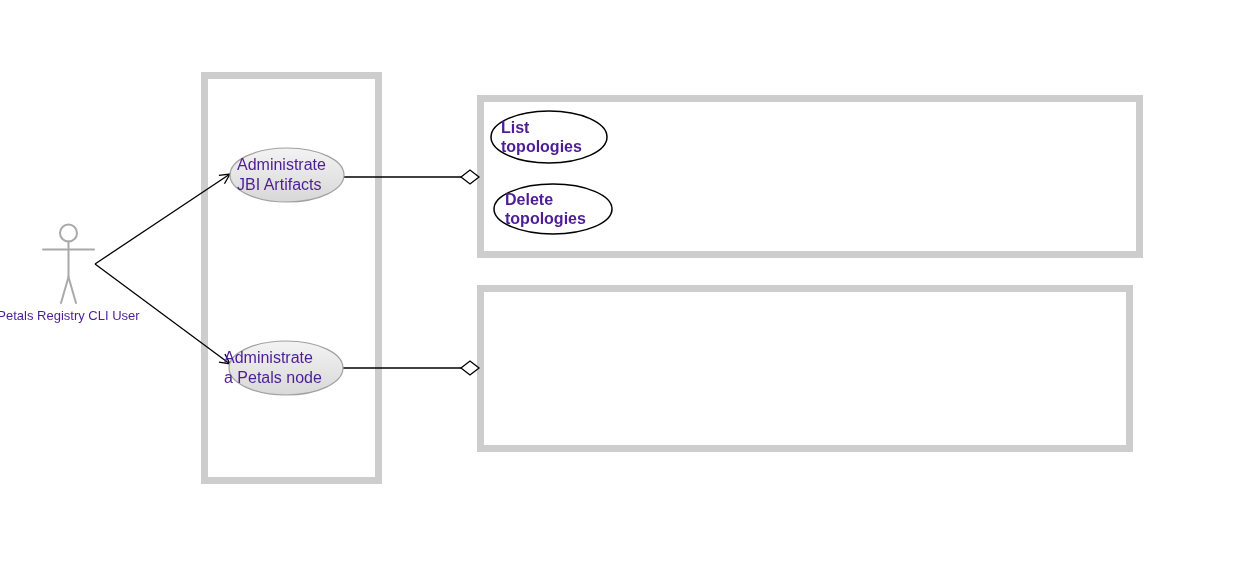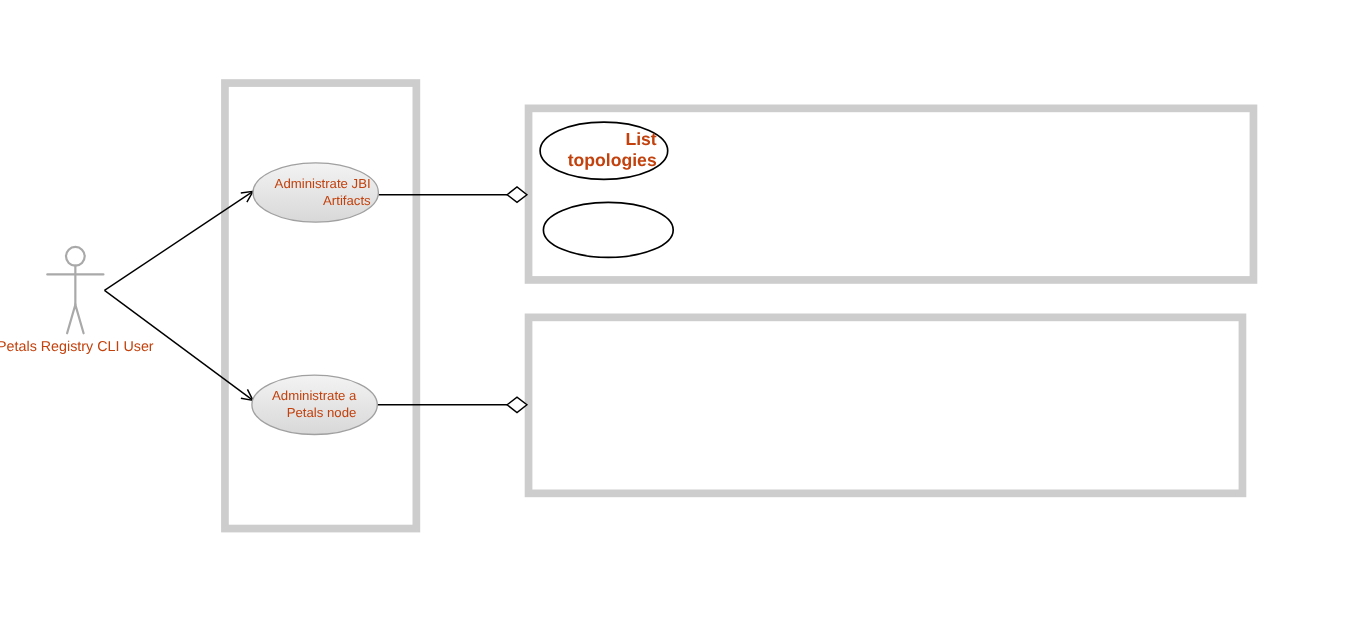--- a/index.html
+++ b/index.html
@@ -8,25 +8,25 @@
     width: 1239px;
     height: 582px;
     background: #ffffff;
     overflow: hidden;
     font-family: "Liberation Sans", sans-serif;
   }
   .canvas svg { position: absolute; left: 0; top: 0; }
   .label {
     position: absolute;
     transform: translate(-50%, -50%);
-    text-align: right;
-    color: #c2410c;
+    text-align: left;
+    color: #4c1d95;
   }
   .uc-label {
-    font-size: 12px;
+    font-size: 16px;
     line-height: 1.25;
     width: 100px;
   }
   .topo-label {
     font-size: 16px;
     font-weight: bold;
     line-height: 1.2;
     width: 96px;
   }
   .actor-label {
@@ -77,14 +77,15 @@
   </svg>
 
   <div class="label actor-label" style="left:68.5px; top:315px;">Petals Registry CLI User</div>
 
   <div class="label uc-label" style="left:287px; top:175px;">Administrate JBI Artifacts</div>
 
   <div class="label uc-label" style="left:274px; top:368px;">Administrate a Petals node</div>
 
   <div class="label topo-label" style="left:549px; top:137px;">List topologies</div>
 
+  <div class="label topo-label" style="left:553px; top:209px;">Delete topologies</div>
 
 </div>
 
 </body></html>

